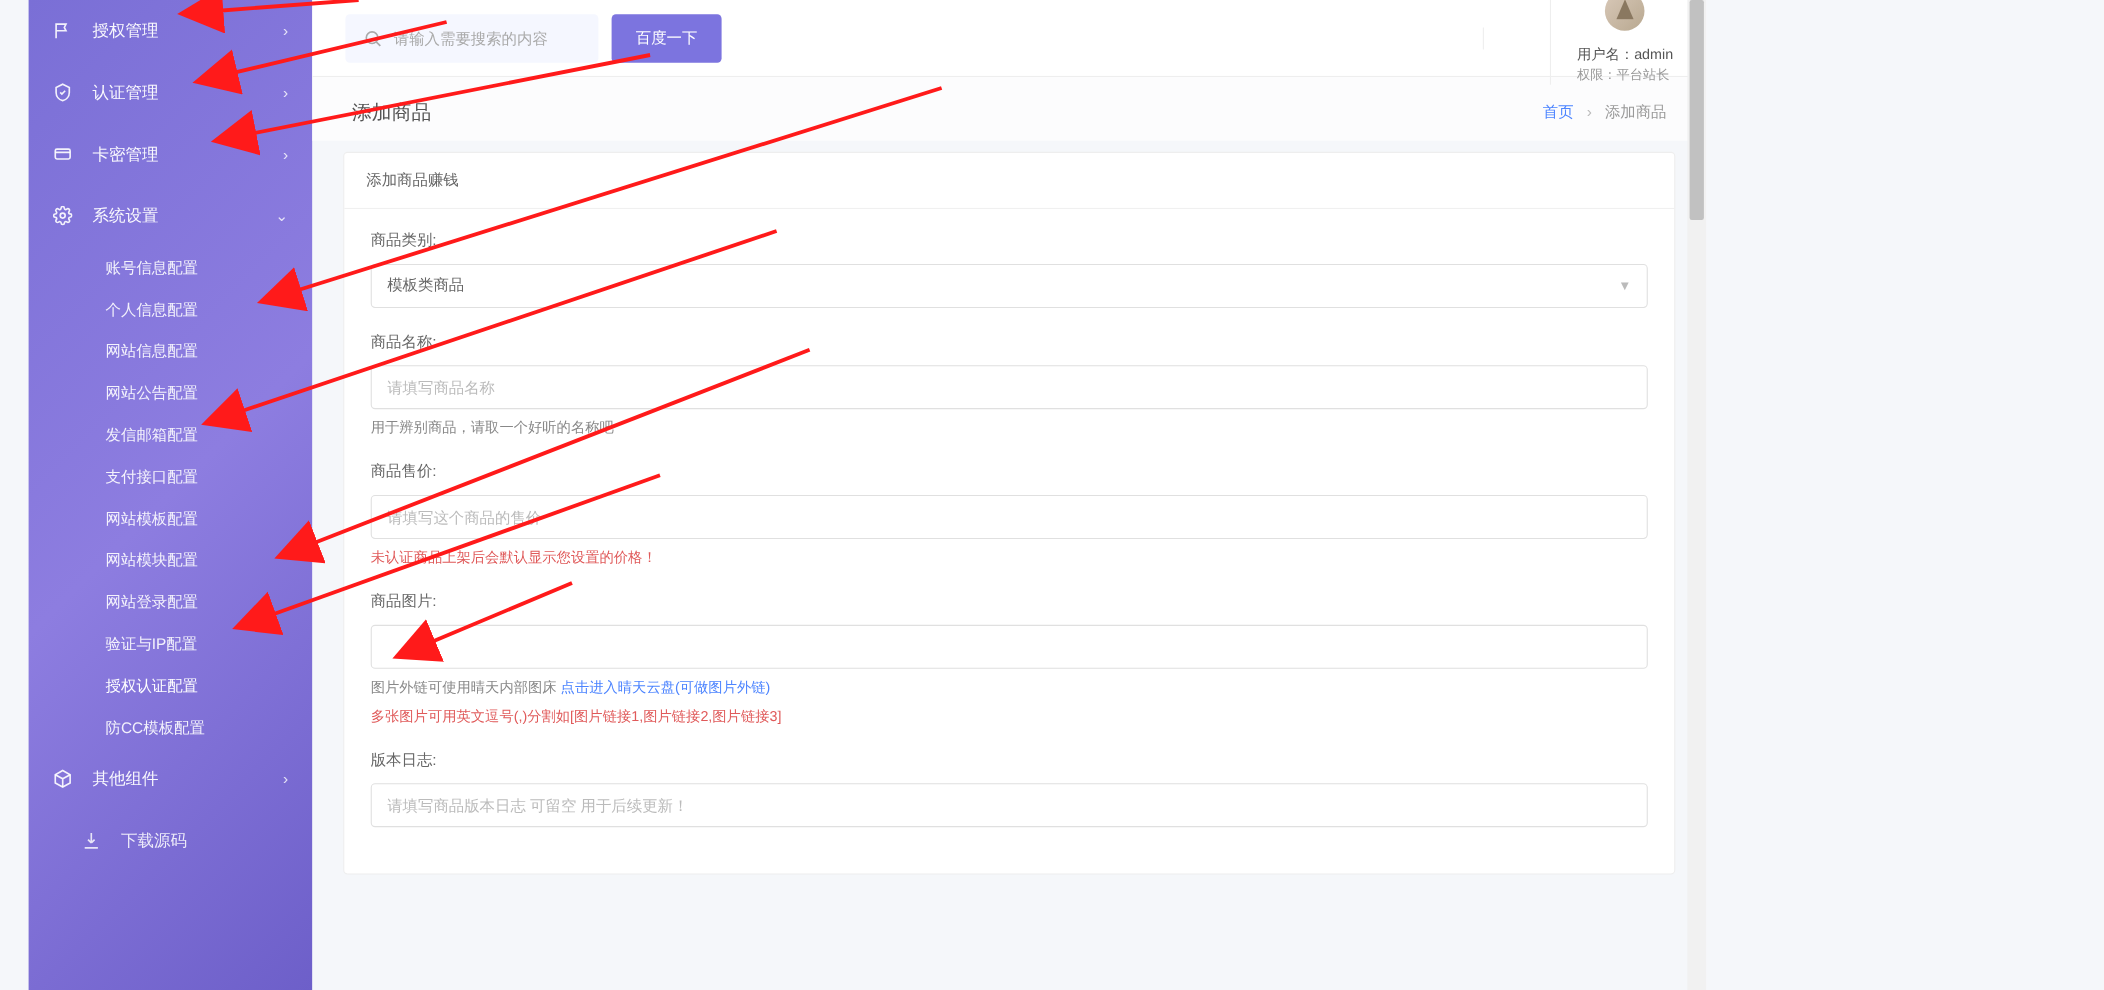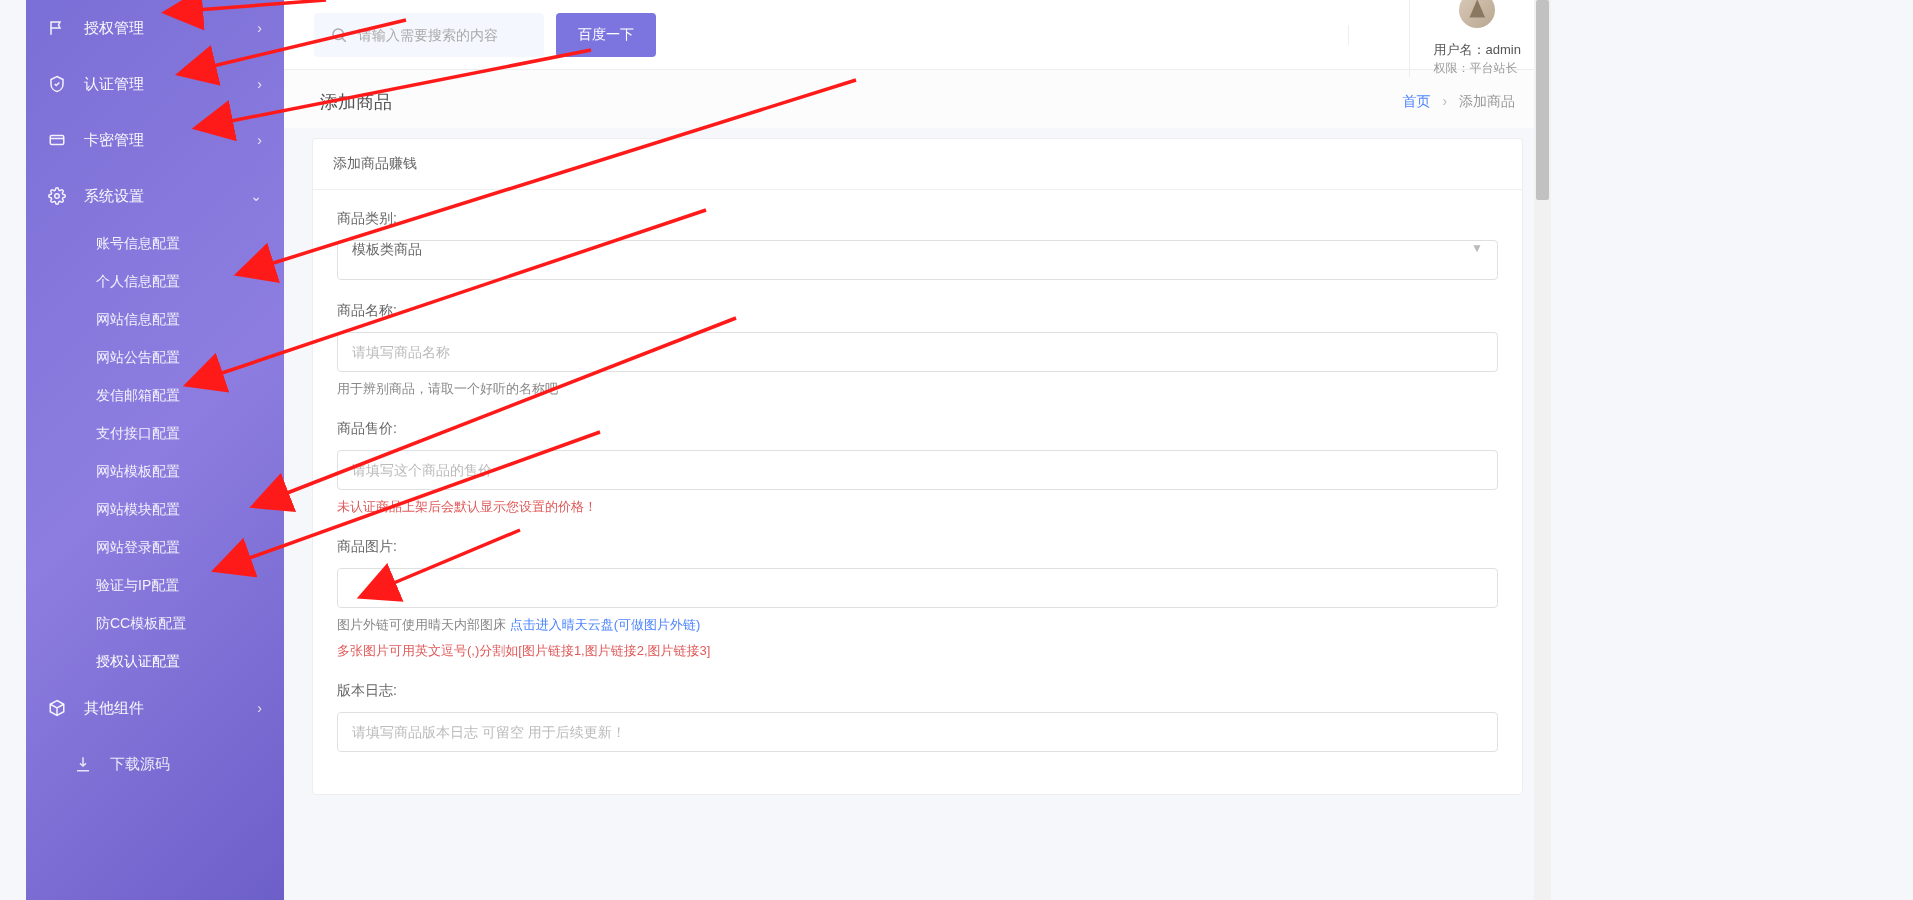--- a/index.html
+++ b/index.html
@@ -176,21 +176,21 @@
 }
 .form-control::placeholder { color: #bbb; }
 .form-select {
   width: 100%;
   height: 40px;
   border: 1px solid #e0e0e0;
   border-radius: 4px;
   padding: 0 14px;
   font-size: 14px;
   display: flex;
-  align-items: flex-start;
+  align-items: center;
   justify-content: space-between;
   cursor: pointer;
 }
 .form-select .caret { color: #bbb; font-size: 12px; }
 .form-help { margin-top: 8px; font-size: 13px; color: #888; }
 .form-help.red { color: #e05a5a; }
 .form-help a { color: #4c84ff; text-decoration: none; }
 
 
 .arrows {
@@ -272,22 +272,22 @@
       <div class="submenu-item">账号信息配置</div>
       <div class="submenu-item">个人信息配置</div>
       <div class="submenu-item">网站信息配置</div>
       <div class="submenu-item">网站公告配置</div>
       <div class="submenu-item">发信邮箱配置</div>
       <div class="submenu-item">支付接口配置</div>
       <div class="submenu-item">网站模板配置</div>
       <div class="submenu-item">网站模块配置</div>
       <div class="submenu-item">网站登录配置</div>
       <div class="submenu-item">验证与IP配置</div>
+      <div class="submenu-item active">授权认证配置</div>
       <div class="submenu-item">防CC模板配置</div>
-      <div class="submenu-item active">授权认证配置</div>
     </div>
 
     <div class="menu-item">
       <span class="icon">
         <svg viewBox="0 0 24 24" width="18" height="18" fill="none" stroke="rgba(255,255,255,0.9)" stroke-width="2">
             <path d="M12 2l9 5v10l-9 5-9-5V7l9-5z"></path>
             <path d="M12 22V12M3 7l9 5 9-5"></path>
           </svg>
       </span>
       <span class="label">其他组件</span>

